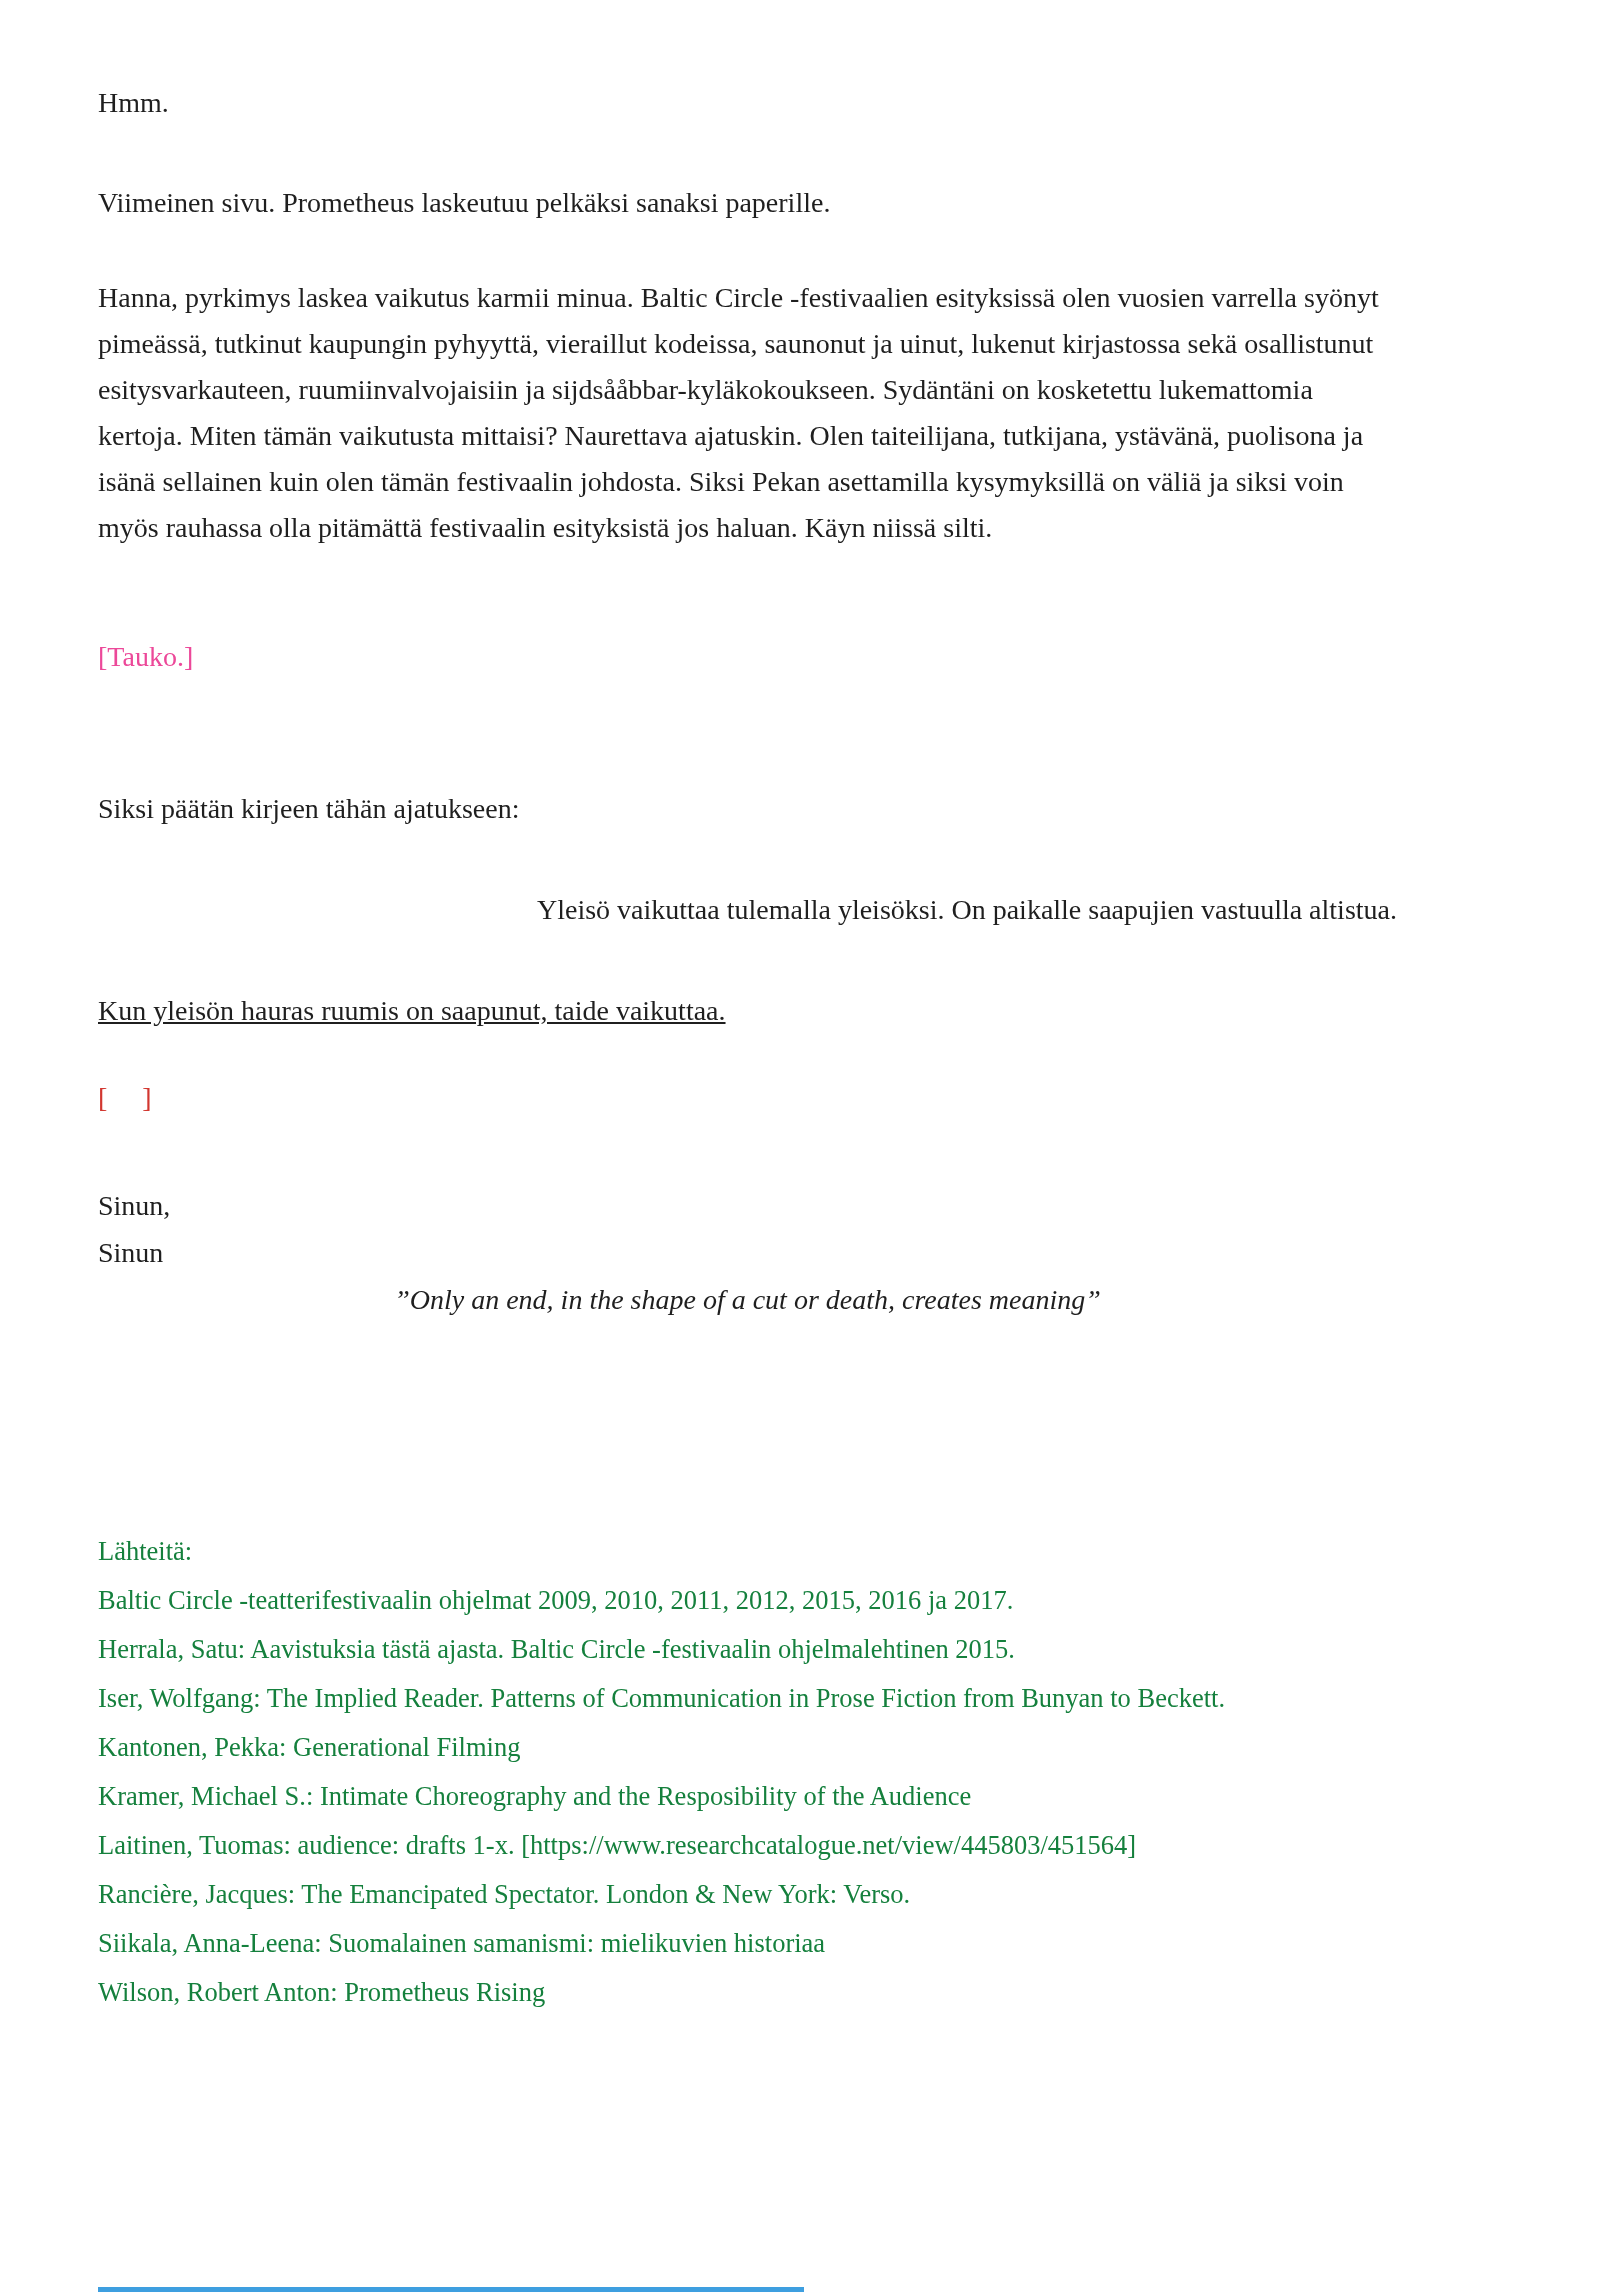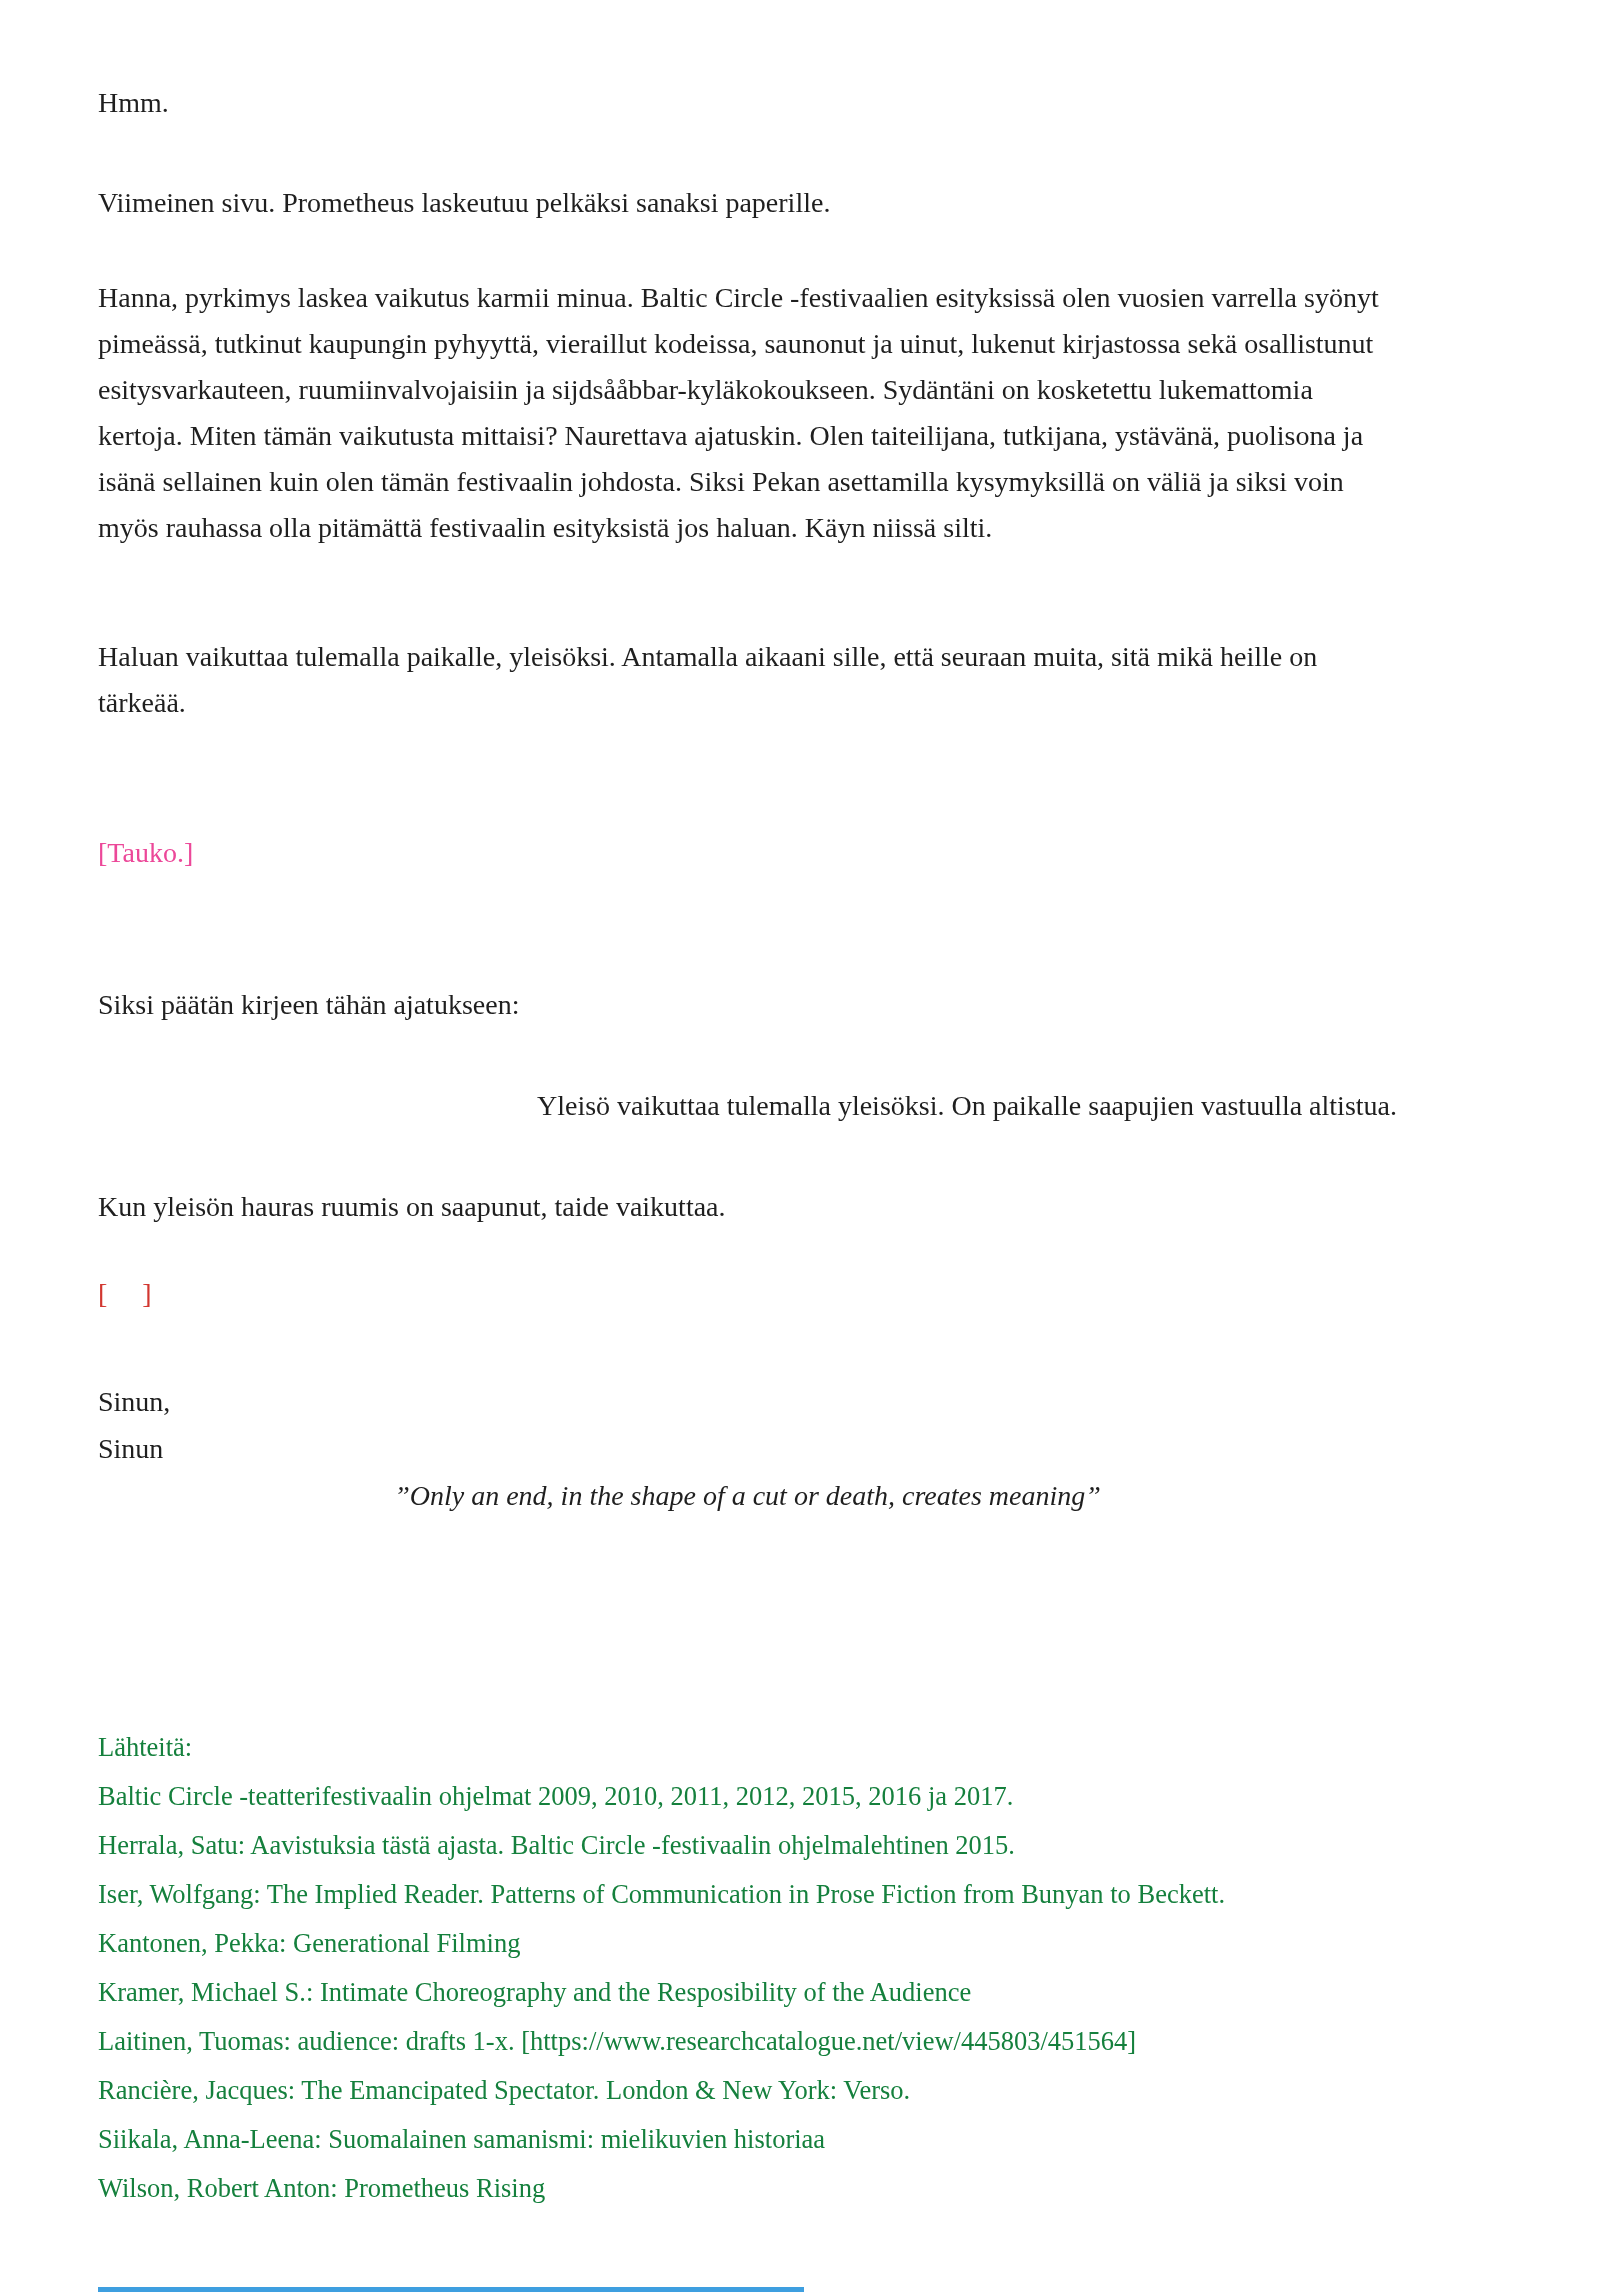--- a/index.html
+++ b/index.html
@@ -24,21 +24,21 @@
     line-height: 46px;
     color: #1f1f1f;
   }
   p.hmm        { margin-bottom: 54px; }
   p.opening    { margin-bottom: 49px; }
   p.para-main  { margin-bottom: 83px; }
   p.para-come  { margin-bottom: 104px; }
   p.stage-dir  { margin-bottom: 106px; color: #ec4899; }
   p.closing-thought { margin-bottom: 55px; }
   p.audience-line   { margin-bottom: 55px; text-align: right; }
-  p.body-line       { margin-bottom: 41px; }
+  p.body-line       { margin-bottom: 41px; text-decoration: underline; }
   p.empty-brackets  { margin-bottom: 61px; color: #d23730; }
   .closing-block p {
     margin: 0;
     font-size: 28px;
     line-height: 47px;
   }
   p.quote { font-style: italic; text-align: center; }
   .sources {
     margin-top: 204px;
     color: #15803d;
@@ -60,21 +60,20 @@
 
 <div class="page">
 
   <div class="letter">
     <p class="hmm">Hmm.</p>
 
     <p class="opening">Viimeinen sivu. Prometheus laskeutuu pelkäksi sanaksi paperille.</p>
 
     <p class="para-main">Hanna, pyrkimys laskea vaikutus karmii minua. Baltic Circle -festivaalien esityksissä olen vuosien varrella syönyt pimeässä, tutkinut kaupungin pyhyyttä, vieraillut kodeissa, saunonut ja uinut, lukenut kirjastossa sekä osallistunut esitysvarkauteen, ruumiinvalvojaisiin ja sijdsååbbar-kyläkokoukseen. Sydäntäni on kosketettu lukemattomia kertoja. Miten tämän vaikutusta mittaisi? Naurettava ajatuskin. Olen taiteilijana, tutkijana, ystävänä, puolisona ja isänä sellainen kuin olen tämän festivaalin johdosta. Siksi Pekan asettamilla kysymyksillä on väliä ja siksi voin myös rauhassa olla pitämättä festivaalin esityksistä jos haluan. Käyn niissä silti.</p>
 
-    <p class="para-come">Haluan vaikuttaa tulemalla paikalle, yleisöksi. Antamalla aikaani sille, että seuraan muita, sitä mikä heille on tärkeää.</p>
 
     <p class="stage-dir">[Tauko.]</p>
 
     <p class="closing-thought">Siksi päätän kirjeen tähän ajatukseen:</p>
 
     <p class="audience-line">Yleisö vaikuttaa tulemalla yleisöksi. On paikalle saapujien vastuulla altistua.</p>
 
     <p class="body-line">Kun yleisön hauras ruumis on saapunut, taide vaikuttaa.</p>
 
     <p class="empty-brackets">[&nbsp;&nbsp;&nbsp;&nbsp;&nbsp;]</p>

